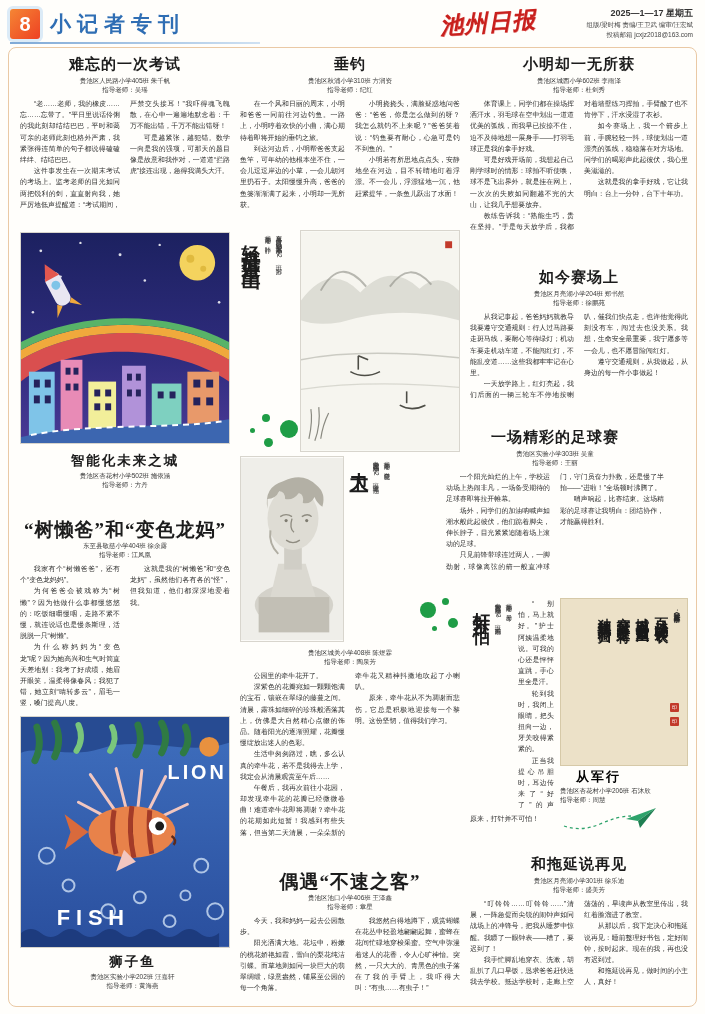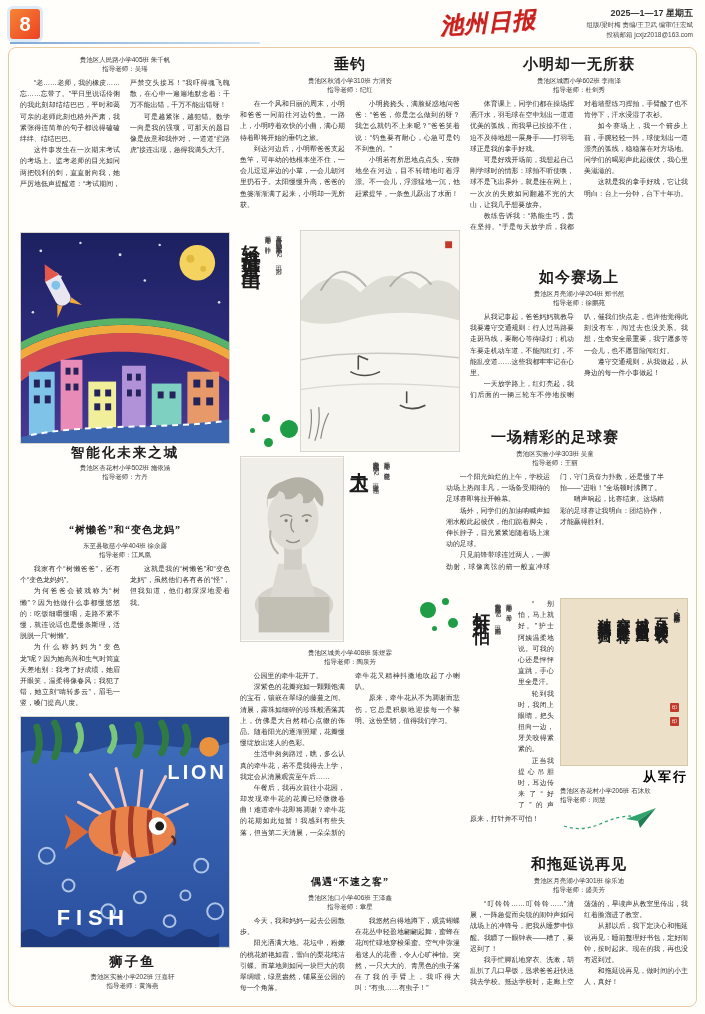--- a/index.html
+++ b/index.html
@@ -21,21 +21,21 @@
   .title-rule{position:absolute;left:10px;top:42px;width:250px;height:2px;background:linear-gradient(90deg,#7fa9d6,#cfe1f2)}
   .masthead{position:absolute;left:440px;top:8px;width:110px;color:var(--accent-red);font:700 italic 23px/30px var(--serif);transform:rotate(-4deg);letter-spacing:1px;text-shadow:.5px .5px 0 #e98886}
   .head-meta{position:absolute;right:12px;top:7px;text-align:right;color:#444}
   .head-meta .d{font:700 9px/13px var(--sans);color:#333}
   .head-meta .c{font:400 6.5px/10px var(--sans)}
   
   .frame{position:absolute;left:8px;right:8px;top:47px;bottom:7px;border:1px solid var(--frame);border-radius:8px;pointer-events:none}
   
   .art{position:absolute}
   .art h2{font:700 15px/19px var(--serif);color:var(--ink);text-align:center;letter-spacing:1px;margin-bottom:2px}
-  .art h2.small{font-size:10px}
+  .art h2.small{font-size:19px}
   .byline{font:400 6.5px/9px var(--sans);color:#3a3a3a;text-align:center}
   .teacher{font:400 6.5px/9px var(--sans);color:#3a3a3a;text-align:center;margin-bottom:4px}
   .body{font:400 6.9px/1.62 var(--sans);color:var(--body);text-align:justify;overflow:hidden;column-fill:auto}
   .cols2{column-count:2;column-gap:10px}
   .body p{text-indent:2em;margin:0}
   
   .cap h3{font:700 13.5px/17px var(--serif);color:var(--ink);text-align:center;letter-spacing:2px;margin-bottom:2px}
   
   .vwrap{display:flex;flex-direction:row;align-items:flex-start}
   .vtitle{writing-mode:vertical-rl;font:700 19px/22px var(--serif);color:var(--ink);letter-spacing:4px}
@@ -43,42 +43,44 @@
   
   .dots{position:absolute}
   .dots i{position:absolute;border-radius:50%;background:var(--green)}
   
   .artimg{display:block;border:1px solid #d8d5cd}
   
   .calli{position:relative;width:128px;height:168px;background:#ece1c8;border:1px solid #d6c9a8;display:flex;flex-direction:row-reverse;justify-content:flex-start;gap:4px;padding:8px 6px 6px 4px}
   .calli .col{writing-mode:vertical-rl;font:700 13.5px/15px var(--serif);color:#191919;letter-spacing:2px}
   .calli .hdr{writing-mode:vertical-rl;font:700 6.5px/8px var(--serif);color:#2a2a2a;margin-top:2px}
   .seal{position:absolute;width:9px;height:9px;background:#c23a2b;color:#fff;font:400 5px/9px var(--sans);text-align:center;border-radius:1px}
-  .calli-cap h3{font:700 13px/16px var(--serif);letter-spacing:2px;text-align:right;margin:3px 0 1px}
+  .calli-cap h3{font:700 13px/16px var(--serif);letter-spacing:2px;text-align:left;margin:3px 16px 1px}
   .calli-cap .byline,.calli-cap .teacher{text-align:left}
   
   .inj{display:flex;flex-direction:row;gap:4px}
   .ending{font:400 6.9px/1.6 var(--sans);color:var(--body);margin-top:3px}
 </style>
 </head>
 <body>
 
 <div class="page">
 
   <div class="pagenum">8</div>
+  <div class="section-title">小记者专刊</div>
   <div class="title-rule"></div>
   <div class="masthead">池州日报</div>
   <div class="head-meta">
     <div class="d">2025—1—17 星期五</div>
     <div class="c">组版/梁时梅  责编/王卫武  编审/汪宏斌</div>
     <div class="c">投稿邮箱 jcxjz2018@163.com</div>
   </div>
   <div class="frame"></div>
 
   <article class="art" style="left:20px;top:55px;width:210px">
+    <h2>难忘的一次考试</h2>
     <div class="byline">贵池区人民路小学405班 朱千帆</div>
     <div class="teacher">指导老师：吴瑶</div>
     <div class="body cols2" style="height:112px">
         <p>“老……老师，我的橡皮……忘……忘带了。”平日里说话伶俐的我此刻却结结巴巴，平时和蔼可亲的老师此刻也格外严肃，我紧张得连简单的句子都说得磕磕绊绊、结结巴巴。</p>
         <p>这件事发生在一次期末考试的考场上。监考老师的目光如同两把锐利的剑，直直射向我，她严厉地低声提醒道：“考试期间，严禁交头接耳！”我吓得魂飞魄散，在心中一遍遍地默念着：千万不能出错，千万不能出错呀！</p>
         <p>可是越紧张，越犯错。数学一向是我的强项，可那天的题目像是故意和我作对，一道道“拦路虎”接连出现，急得我满头大汗。</p>
       </div>
   </article>
 
   <figure class="art" style="left:20px;top:232px;width:210px">
@@ -142,21 +144,21 @@
         <rect x="138" y="160" width="6" height="7"></rect>
           <rect x="150" y="160" width="6" height="7"></rect>
         <rect x="174" y="148" width="7" height="8"></rect>
           <rect x="187" y="148" width="7" height="8"></rect>
           <rect x="174" y="166" width="7" height="8"></rect>
           <rect x="187" y="166" width="7" height="8"></rect>
       </g>
       <path d="M0 206 C 60 192, 150 198, 210 188 L210 212 L0 212 Z" fill="#3c66b0"></path>
       <path d="M10 204 C 70 192, 150 198, 205 190" stroke="#ffffff" stroke-width="2" stroke-dasharray="6 5" fill="none"></path>
     </svg>
-    <figcaption class="cap" style="margin-top:0">
+    <figcaption class="cap" style="margin-top:8px">
       <h3>智能化未来之城</h3>
       <div class="byline">贵池区杏花村小学502班 施依涵</div>
       <div class="teacher">指导老师：方丹</div>
     </figcaption>
   </figure>
 
   <article class="art" style="left:20px;top:520px;width:210px">
     <h2 class="small">“树懒爸”和“变色龙妈”</h2>
     <div class="byline">东至县敬慈小学404班 徐余露</div>
     <div class="teacher">指导老师：江凤凰</div>

